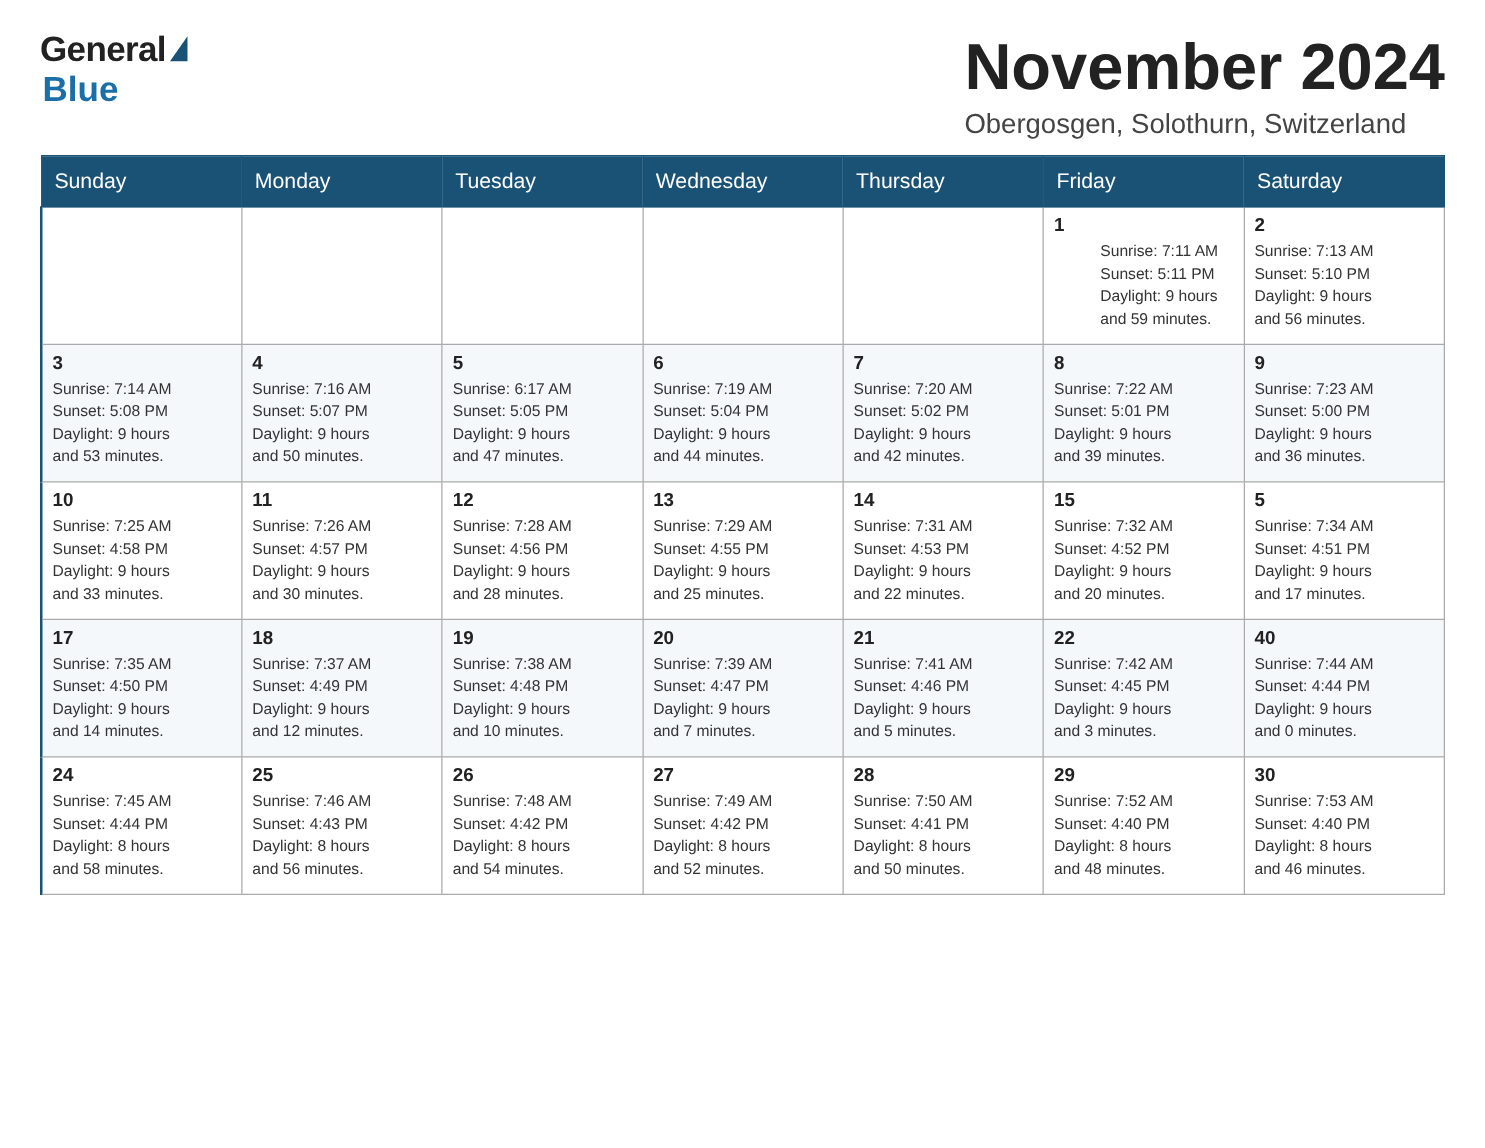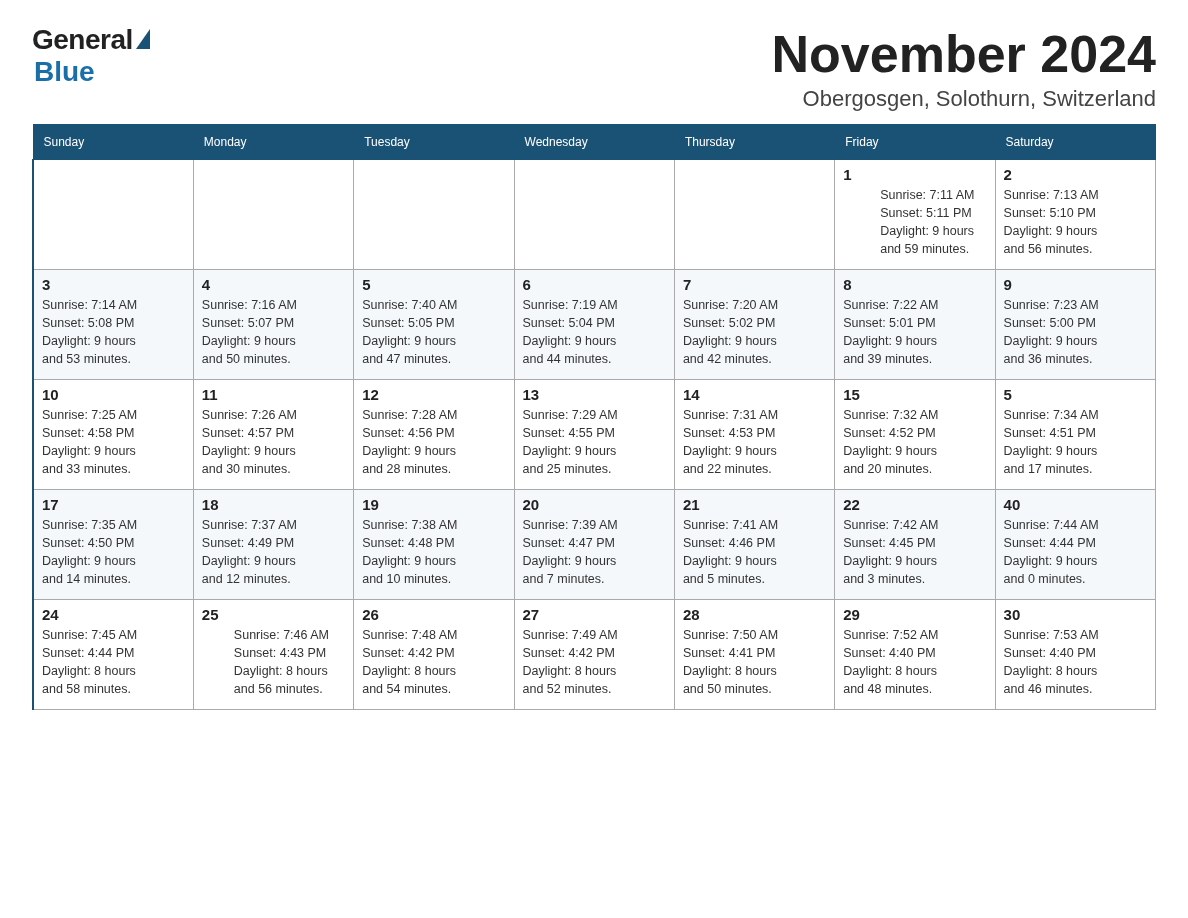--- a/index.html
+++ b/index.html
@@ -40,42 +40,41 @@
       margin-left: 3px;
       margin-bottom: 2px;
     }
     .logo-blue {
       font-size: 28px;
       font-weight: bold;
       color: #1a6fa8;
       margin-left: 2px;
     }
     .title-section {
-      text-align: right;
     }
     .month-title {
       font-size: 52px;
       font-weight: bold;
       color: #222;
     }
     .location {
       font-size: 22px;
       color: #444;
       margin-top: 2px;
     }
     .calendar {
       width: 100%;
       border-collapse: collapse;
       margin-top: 8px;
     }
     .calendar th {
       background-color: #1a5276;
       color: #fff;
       padding: 10px 10px;
-      font-size: 12px;
+      font-size: 17px;
       font-weight: normal;
       text-align: left;
       border: 1px solid #1a5276;
     }
     .calendar td {
       border: 1px solid #aaa;
       vertical-align: top;
       padding: 6px 8px;
       width: calc(100% / 7);
       height: 110px;
@@ -166,21 +165,21 @@
         </td>
         <td>
           <span class="day-num">4</span>
           <div class="day-info" style="white-space: pre-line;">Sunrise: 7:16 AM
 Sunset: 5:07 PM
 Daylight: 9 hours
 and 50 minutes.</div>
         </td>
         <td>
           <span class="day-num">5</span>
-          <div class="day-info" style="white-space: pre-line;">Sunrise: 7:40 AM
+          <div class="day-info" style="white-space: pre-line;">Sunrise: 6:17 AM
 Sunset: 5:05 PM
 Daylight: 9 hours
 and 47 minutes.</div>
         </td>
         <td>
           <span class="day-num">6</span>
           <div class="day-info" style="white-space: pre-line;">Sunrise: 7:19 AM
 Sunset: 5:04 PM
 Daylight: 9 hours
 and 44 minutes.</div>
@@ -312,21 +311,21 @@
       <tr>
         <td>
           <span class="day-num">24</span>
           <div class="day-info" style="white-space: pre-line;">Sunrise: 7:45 AM
 Sunset: 4:44 PM
 Daylight: 8 hours
 and 58 minutes.</div>
         </td>
         <td>
           <span class="day-num">25</span>
-          <div class="day-info" style="white-space: pre-line; margin-left: 32px;">Sunrise: 7:46 AM
+          <div class="day-info" style="white-space: pre-line;">Sunrise: 7:46 AM
 Sunset: 4:43 PM
 Daylight: 8 hours
 and 56 minutes.</div>
         </td>
         <td>
           <span class="day-num">26</span>
           <div class="day-info" style="white-space: pre-line;">Sunrise: 7:48 AM
 Sunset: 4:42 PM
 Daylight: 8 hours
 and 54 minutes.</div>

